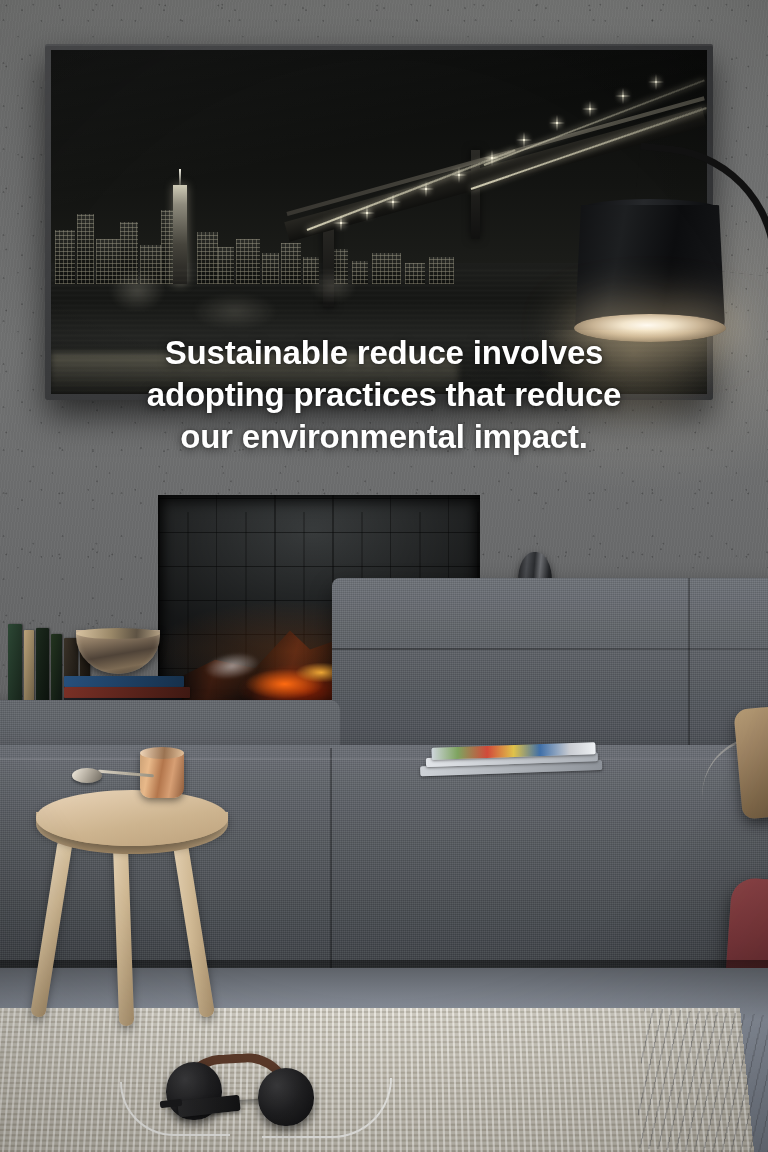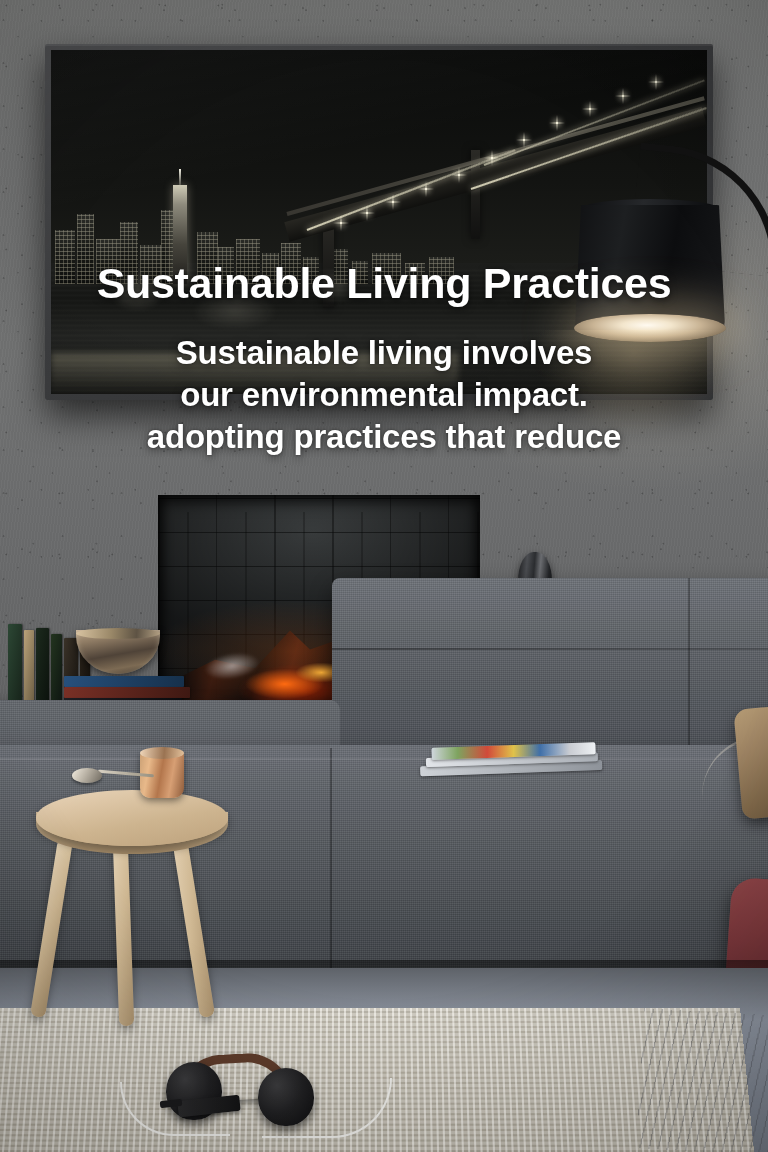--- a/index.html
+++ b/index.html
@@ -630,21 +630,20 @@
     <div class="cup" style="left:166px; top:1062px;"></div>
     <div class="cup" style="left:258px; top:1068px;"></div>
     <div class="dongle"></div>
     <div class="plug"></div>
 
   </div>
 
   <div class="grade"></div>
 
   <div class="text-layer">
-    <div class="title">Sustainable Living Practices</div>
     <div class="subtitle">
-      <span class="ln">Sustainable living involves</span>
+      <span class="ln">Sustainable reduce involves</span>
+      <span class="ln">adopting practices that reduce</span>
       <span class="ln">our environmental impact.</span>
-      <span class="ln">adopting practices that reduce</span>
     </div>
   </div>
 
 </div>
 
 </body></html>

